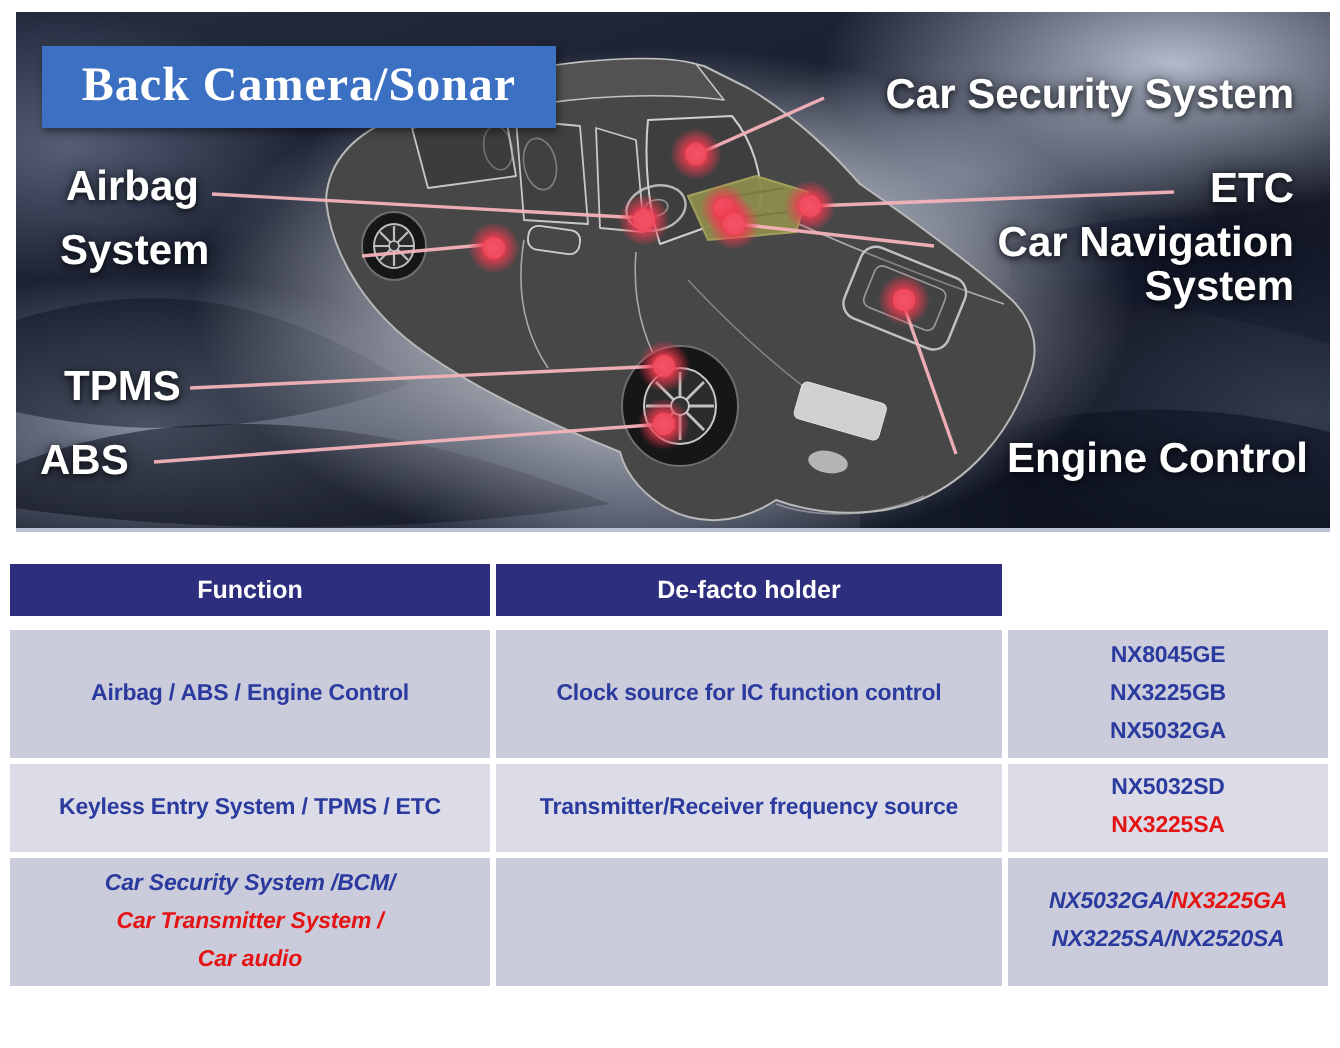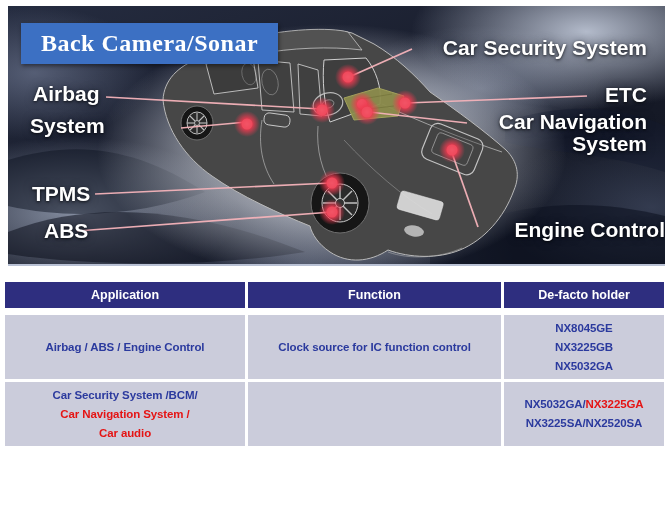--- a/index.html
+++ b/index.html
@@ -25,33 +25,33 @@
     box-shadow:1px 2px 4px rgba(0,0,0,.45);z-index:3;}
 
   .lbl{position:absolute;color:#fff;font-weight:bold;font-size:21px;line-height:22px;
     white-space:nowrap;z-index:3;
     text-shadow:0 1px 3px rgba(0,0,0,.75),0 0 8px rgba(10,15,30,.5);}
   .lbl.right{text-align:right;}
 
   .lbl-airbag{left:25px;top:77px;}
   .lbl-keyless{left:22px;top:109px;}
   .lbl-tpms{left:24px;top:177px;}
-  .lbl-abs{left:36px;top:214px;text-align:center;}
+  .lbl-abs{left:12px;top:214px;text-align:center;}
   .lbl-security{right:18px;top:31px;}
   .lbl-etc{right:18px;top:78px;}
   .lbl-nav{right:18px;top:105px;}
-  .lbl-engine{right:0;top:213px;}
+  .lbl-engine{right:11px;top:213px;}
 
   
   .dtable{position:absolute;left:5px;top:282px;width:659px;z-index:2;}
   .trow{display:grid;grid-template-columns:240px 253px 160px;column-gap:3px;}
   .thead{height:26px;margin-bottom:7px;}
   .trow1{height:64px;margin-bottom:3px;}
   .trow2{height:44px;margin-bottom:3px;}
-  .trow3{height:64px;}
+  .trow3{height:64px;font-style:italic;}
   .hcell{background:#2e2e7f;color:#fff;display:flex;align-items:center;justify-content:center;
     font-weight:bold;font-size:12.5px;}
   .cell{display:flex;flex-direction:column;align-items:center;justify-content:center;
     text-align:center;font-weight:bold;font-size:11.5px;letter-spacing:-0.1px;line-height:19px;}
   .bgA{background:#cbccdb;}
   .bgB{background:#dbdce7;}
   .navy{color:#2b3a9e;}
   .red{color:#e51414;}
   .sq{text-decoration:underline wavy #e51414;text-decoration-thickness:1px;text-underline-offset:2px;}
 </style>
@@ -218,44 +218,55 @@
     <div class="lbl right lbl-nav">
       <div>Car Navigation</div>
       <div>System</div>
     </div>
     <div class="lbl right lbl-engine">Engine Control</div>
   </div>
 
   <div class="dtable">
 
     <div class="trow thead">
-      <div class="hcell">Application</div>
       <div class="hcell">Function</div>
       <div class="hcell">De-facto holder</div>
     </div>
 
     <div class="trow trow1">
       <div class="cell bgA navy">
         <div>Airbag / ABS / Engine Control</div>
       </div>
       <div class="cell bgA navy">
         <div>Clock source for IC function control</div>
       </div>
       <div class="cell bgA navy">
         <div>NX8045GE</div>
         <div>NX3225GB</div>
         <div>NX5032GA</div>
       </div>
     </div>
 
+    <div class="trow trow2">
+      <div class="cell bgB navy">
+        <div>Keyless Entry System / TPMS  / ETC</div>
+      </div>
+      <div class="cell bgB navy">
+        <div>Transmitter/Receiver frequency source</div>
+      </div>
+      <div class="cell bgB">
+        <div class="navy">NX5032SD</div>
+        <div class="red">NX3225SA</div>
+      </div>
+    </div>
 
     <div class="trow trow3">
       <div class="cell bgA">
         <div class="navy">Car Security System /BCM/</div>
-        <div class="red">Car Navigation System /</div>
+        <div class="red">Car Transmitter System /</div>
         <div class="red">Car audio</div>
       </div>
       <div class="cell bgA navy">
       </div>
       <div class="cell bgA">
         <div><span class="navy">NX5032GA/</span><span class="red">NX3225GA</span></div>
         <div class="navy">NX3225SA/NX2520SA</div>
       </div>
     </div>
 

